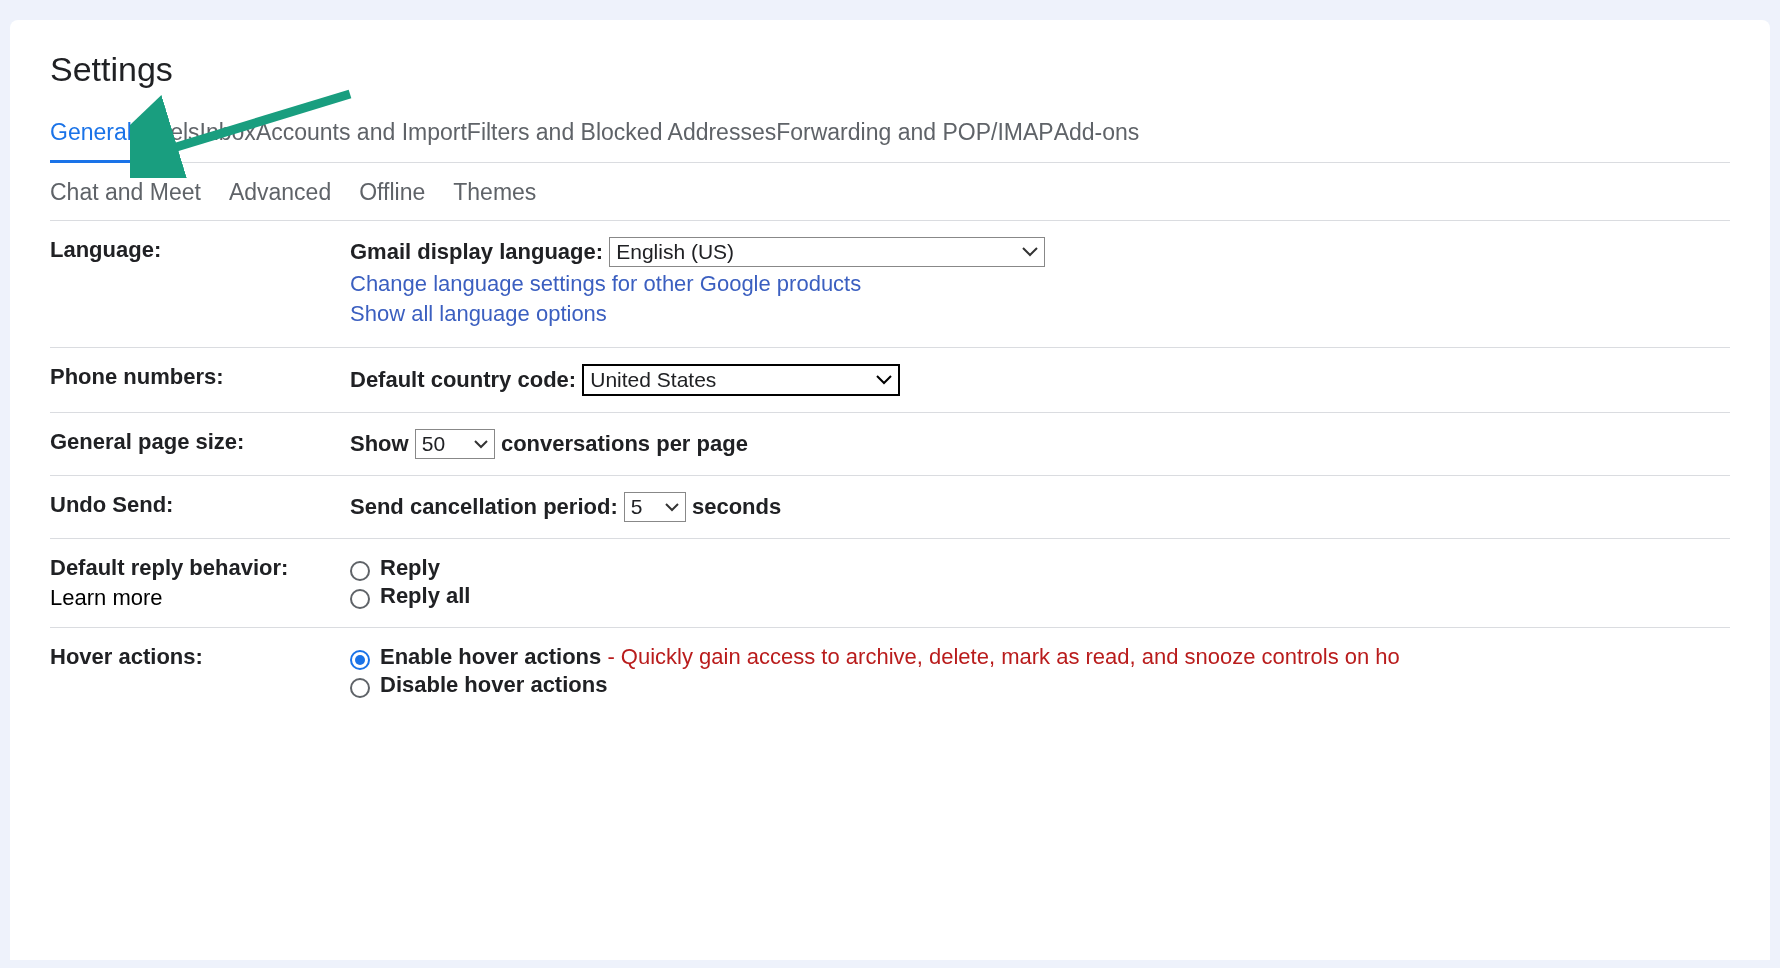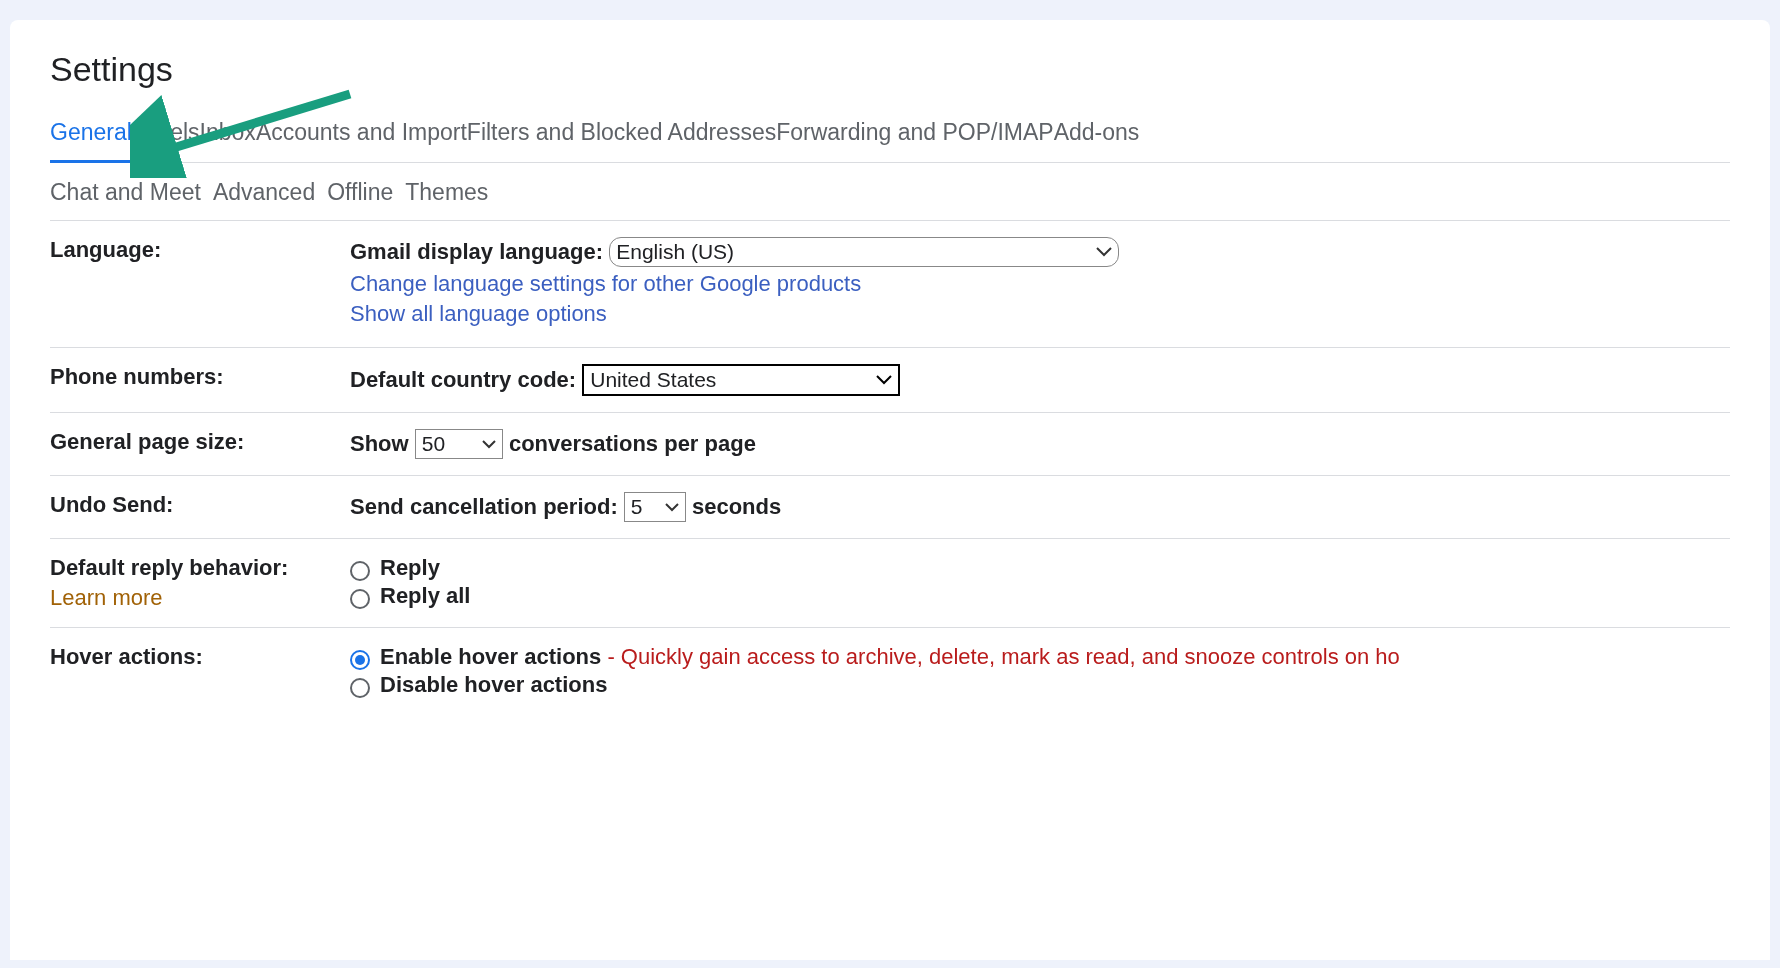--- a/index.html
+++ b/index.html
@@ -37,21 +37,21 @@
     margin-bottom: -1px;
     white-space: nowrap;
   }
   .tabs .tab.active {
     color: #1a73e8;
     border-bottom-color: #1a73e8;
   }
   .tabs-row2 {
     display: flex;
     flex-wrap: wrap;
-    gap: 12px;
+    gap: 28px;
     font-size: 23px;
     color: #5f6368;
     padding: 16px 0 14px 0;
     border-bottom: 1px solid #dadce0;
   }
   .tabs-row2 .tab {
     cursor: pointer;
     white-space: nowrap;
   }
   .section {
@@ -60,21 +60,21 @@
     padding: 16px 0;
     font-size: 22px;
   }
   .label-col {
     width: 300px;
     flex-shrink: 0;
     font-weight: 700;
     padding-right: 10px;
   }
   .label-col .link {
-    color: #a16207;
+    color: #000000;
     font-weight: 400;
     cursor: pointer;
     display: block;
     margin-top: 4px;
   }
   .value-col {
     flex: 1;
   }
   .value-col .bold { font-weight: 700; }
   .value-col .link { color: #3b5fc0; cursor: pointer; }
@@ -84,23 +84,23 @@
     padding: 2px 6px;
     border: 1px solid #888;
     background: #fff;
     position: relative;
     display: inline-flex;
     align-items: center;
     justify-content: space-between;
     vertical-align: baseline;
     cursor: pointer;
   }
-  .sel.big { width: 510px; border-radius: 12px; }
+  .sel.big { width: 436px; }
   .sel.med { width: 318px; border: 2px solid #000; }
-  .sel.small { width: 88px; }
+  .sel.small { width: 80px; }
   .sel.xsmall { width: 62px; }
   .sel .chev {
     margin-left: 8px;
   }
   .chev svg { display: block; }
   .radio-line {
     display: flex;
     align-items: flex-end;
     gap: 10px;
     margin-bottom: 2px;

